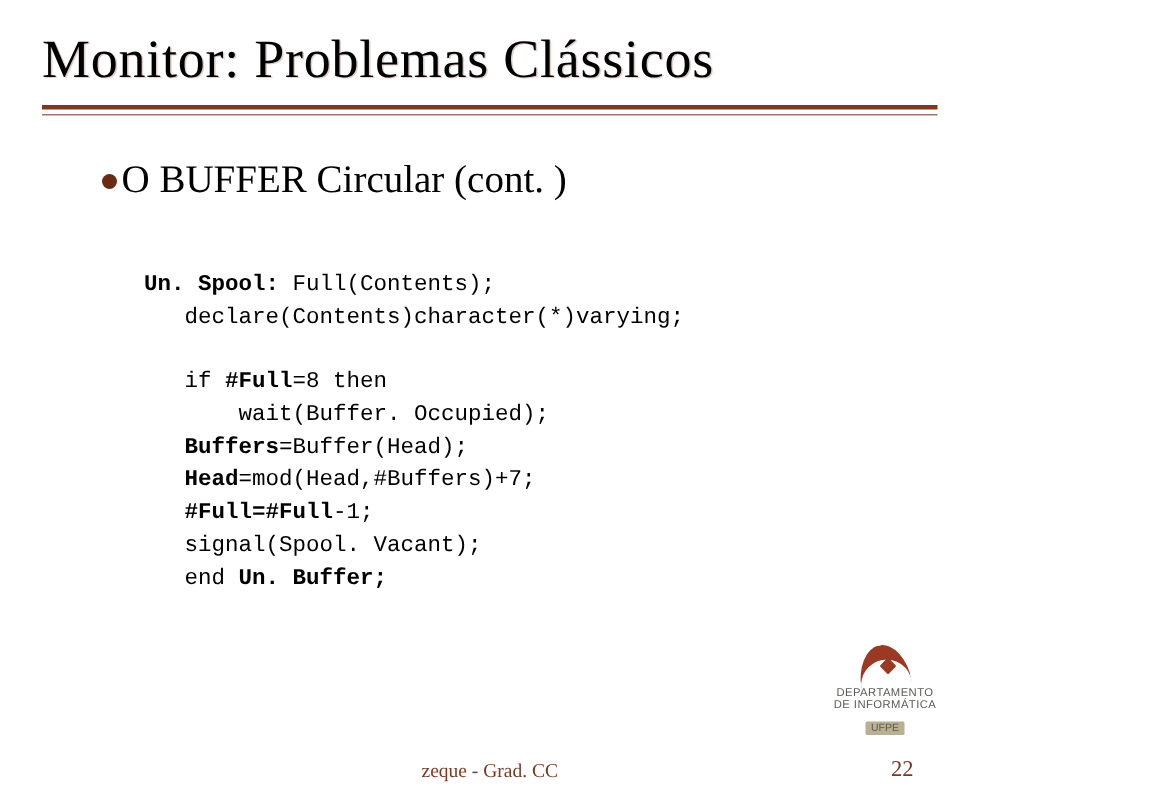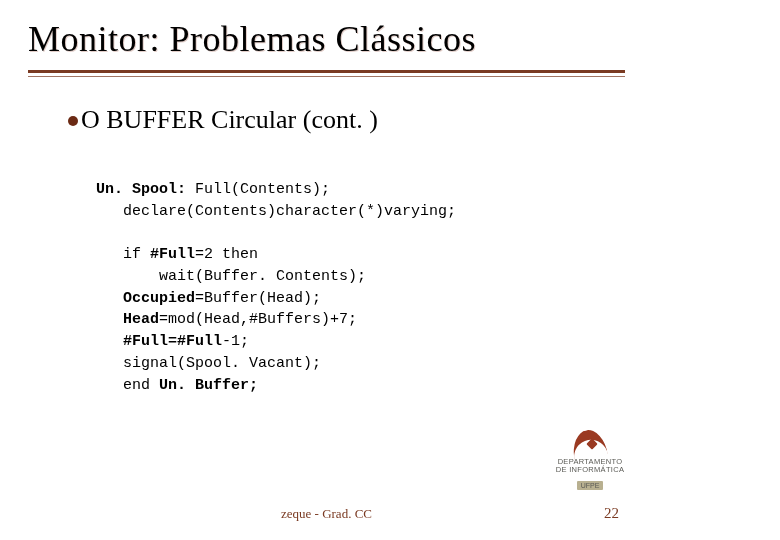--- a/index.html
+++ b/index.html
@@ -12,21 +12,21 @@
   .title-rule .r2 { height: 1px; background: #7a3a22; width: 100%; margin-top: 3px; opacity: 0.7; }
   .body { padding: 28px 0 0 40px; }
   .bullet-row { display: flex; align-items: center; gap: 3px; margin-bottom: 22px; }
   .bullet-dot { width: 10px; height: 10px; border-radius: 50%; background: #6b2a14; flex: none; margin-top: 2px; }
   .bullet-text { font-size: 26px; }
   .code { font-family: "Courier New", Courier, monospace; font-size: 15px; line-height: 1.45;
           white-space: pre; padding-left: 28px; }
   .code .bold { font-weight: 700; margin-top: 42px; }
   .footer-center { position: absolute; bottom: 18px; left: 0; width: 100%; text-align: center;
                    font-size: 13px; color: #7a3a22; }
-  .footer-right { position: absolute; bottom: 18px; right: 34px; font-size: 15px; color: #7a3a22; }
+  .footer-right { position: absolute; bottom: 18px; right: 44px; font-size: 15px; color: #7a3a22; }
   .logo { position: absolute; right: 20px; bottom: 48px; width: 86px; text-align: center; }
   .logo-swoosh { width: 40px; height: 28px; margin: 0 auto 2px auto; position: relative; }
   .logo-swoosh::before { content:""; position:absolute; left:2px; top:2px; width:34px; height:20px;
     border-top: 10px solid #9a3a22; border-radius: 50% 50% 0 0 / 90% 90% 0 0; transform: rotate(-10deg); }
   .logo-swoosh::after { content:""; position:absolute; left:18px; top:12px; width:8px; height:8px;
     background:#9a3a22; border-radius:1px; transform: rotate(45deg); }
   .logo-text { font-family: Arial, Helvetica, sans-serif; font-size: 7.5px; letter-spacing: 0.3px;
                color:#5a5a55; line-height:1.1; }
   .logo-box { font-family: Arial, Helvetica, sans-serif; font-size:7px; background:#b8b090; color:#5a5a55;
               padding:1px 4px; display:inline-block; margin-top:2px; border-radius:1px; }
@@ -45,23 +45,23 @@
   <div class="body">
     <div class="bullet-row">
       <div class="bullet-dot"></div>
       <div class="bullet-text">O BUFFER Circular (cont. )</div>
     </div>
 
     <div class="code">
 <span class="bold">Un. Spool:</span><span> Full(Contents);</span>
 <span>   declare(Contents)character(*)varying;</span>
 
-<span>   if </span><span class="bold">#Full</span><span>=2 then</span>
-<span>       wait(Buffer. Contents);</span>
-<span>   </span><span class="bold">Occupied</span><span>=Buffer(Head);</span>
+<span>   if </span><span class="bold">#Full</span><span>=8 then</span>
+<span>       wait(Buffer. Occupied);</span>
+<span>   </span><span class="bold">Buffers</span><span>=Buffer(Head);</span>
 <span>   </span><span class="bold">Head</span><span>=mod(Head,#Buffers)+7;</span>
 <span>   </span><span class="bold">#Full=#Full</span><span>-1;</span>
 <span>   signal(Spool. Vacant);</span>
 <span>   end </span><span class="bold">Un. Buffer;</span>
     </div>
   </div>
 
   <div class="logo">
     <div class="logo-swoosh"></div>
     <div class="logo-text">DEPARTAMENTO</div>

